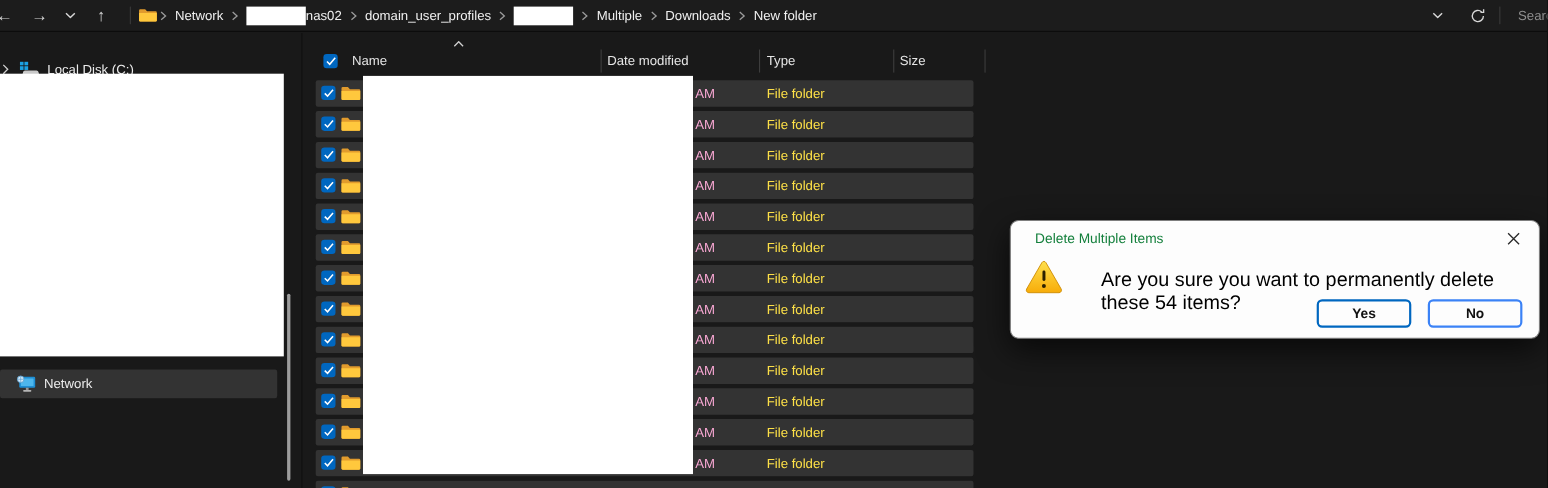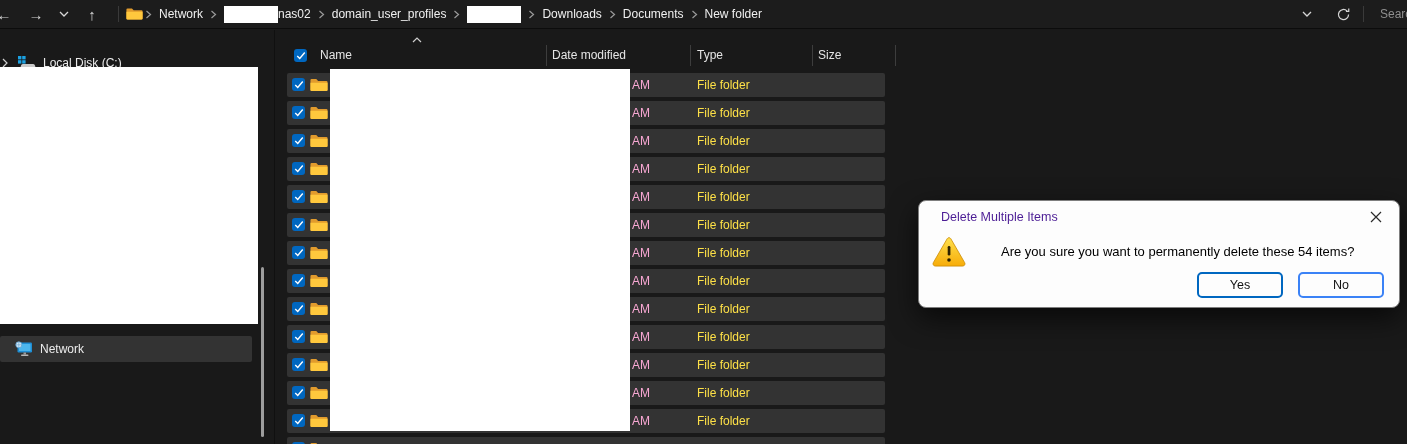--- a/index.html
+++ b/index.html
@@ -61,29 +61,29 @@
   .frow .ftime  { position: absolute; left: 345px; top: 5px; color: #f9a8d4; }
   .frow .ftype  { position: absolute; left: 410px; top: 5px; color: #fde047; }
   .frow .fsize  { position: absolute; left: 560px; top: 5px; color: #f0f0f0; }
   #list-redact { position: absolute; left: 330px; top: 69px; width: 300px; height: 362px; background: #ffffff; }
   
   #dialog {
     position: absolute; left: 918px; top: 200px; width: 482px; height: 108px;
     background: #fdfdfd; border: 1px solid #7e7e7e; border-radius: 8px;
     box-shadow: 0 10px 28px rgba(0,0,0,0.65); color: #1a1a1a;
   }
-  #dialog-title { position: absolute; left: 22px; top: 9px; font-size: 12.5px; color: #4c1d95; }
+  #dialog-title { position: absolute; left: 22px; top: 9px; font-size: 12.5px; color: #15803d; }
   #dialog-close { position: absolute; right: 12px; top: 6px; width: 22px; height: 20px; display: flex; align-items: center; justify-content: center; }
   #dialog-warnicon { position: absolute; left: 12px; top: 34px; }
-  #dialog-message { position: absolute; left: 82px; top: 43px; font-size: 13px; color: #000; }
+  #dialog-message { position: absolute; left: 82px; top: 43px; font-size: 18px; color: #000; }
   .dlg-btn {
     position: absolute; top: 71px; width: 86px; height: 26px;
     background: #fdfdfd; border-radius: 5px; font-size: 12.5px; color: #111;
     display: flex; align-items: center; justify-content: center;
-    font-family: "Liberation Sans", sans-serif; cursor: default;
+    font-family: "Liberation Sans", sans-serif; cursor: default; font-weight: bold;
   }
   #btn-yes { left: 278px; border: 2px solid #0067c0; }
   #btn-no  { left: 379px; border: 2px solid #3b82f6; }
 </style>
 </head>
 <body>
 
 <div id="stage">
 
   <div id="topbar">
@@ -143,29 +143,29 @@
         <span class="crumb">
     <span class="redact-inline"></span>
           <span class="crumb-label"></span>
   </span>
         <span class="crumb-sep">
     <svg width="7" height="9" viewBox="0 0 7 9">
             <polyline points="1.5,1 5.5,4.5 1.5,8" fill="none" stroke="#9a9a9a" stroke-width="1.2"></polyline>
           </svg>
   </span>
         <span class="crumb">
+    <span class="crumb-label">Multiple</span>
+  </span>
+        <span class="crumb-sep">
+    <svg width="7" height="9" viewBox="0 0 7 9">
+            <polyline points="1.5,1 5.5,4.5 1.5,8" fill="none" stroke="#9a9a9a" stroke-width="1.2"></polyline>
+          </svg>
+  </span>
+        <span class="crumb">
     <span class="crumb-label">Downloads</span>
-  </span>
-        <span class="crumb-sep">
-    <svg width="7" height="9" viewBox="0 0 7 9">
-            <polyline points="1.5,1 5.5,4.5 1.5,8" fill="none" stroke="#9a9a9a" stroke-width="1.2"></polyline>
-          </svg>
-  </span>
-        <span class="crumb">
-    <span class="crumb-label">Documents</span>
   </span>
         <span class="crumb-sep">
     <svg width="7" height="9" viewBox="0 0 7 9">
             <polyline points="1.5,1 5.5,4.5 1.5,8" fill="none" stroke="#9a9a9a" stroke-width="1.2"></polyline>
           </svg>
   </span>
         <span class="crumb">
     <span class="crumb-label">New folder</span>
   </span>
       </div>

